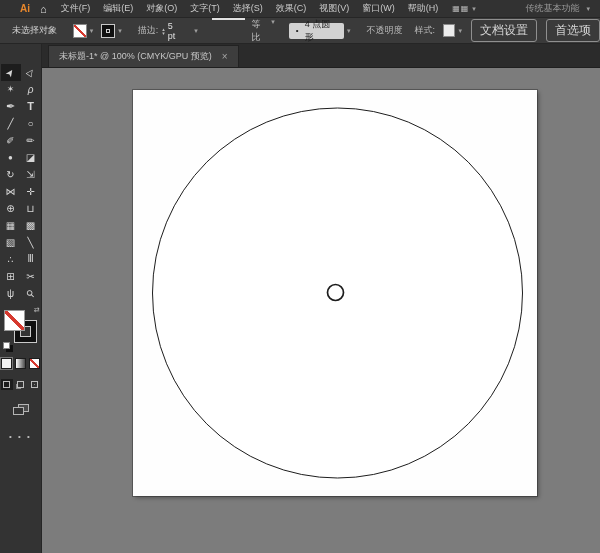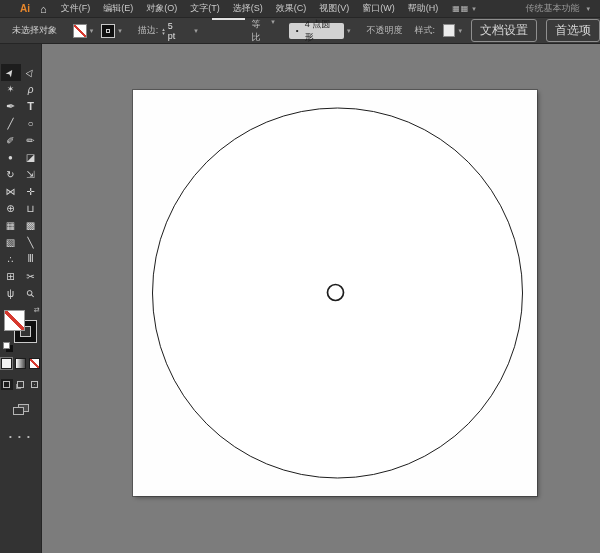--- a/index.html
+++ b/index.html
@@ -154,20 +154,26 @@
     </span>
     <span class="chev">▾</span>
     <span class="lbl" style="margin-left:16px">不透明度</span>
     <span class="lbl">样式:</span>
     <span class="stylesw"></span>
     <span class="chev">▾</span>
     <button class="cbtn">文档设置</button>
     <button class="cbtn">首选项</button>
   </div>
 
+  <div class="tabbar">
+    <div class="tab">
+      <span>未标题-1* @ 100% (CMYK/GPU 预览)</span>
+      <span class="close">×</span>
+    </div>
+  </div>
 
   <div class="toolpanel">
     <div class="tool-grid">
         <div class="tool active">
           <span class="g g-selection">➤</span>
         </div>
         <div class="tool">
           <span class="g g-direct-selection">▷</span>
         </div>
         <div class="tool">

